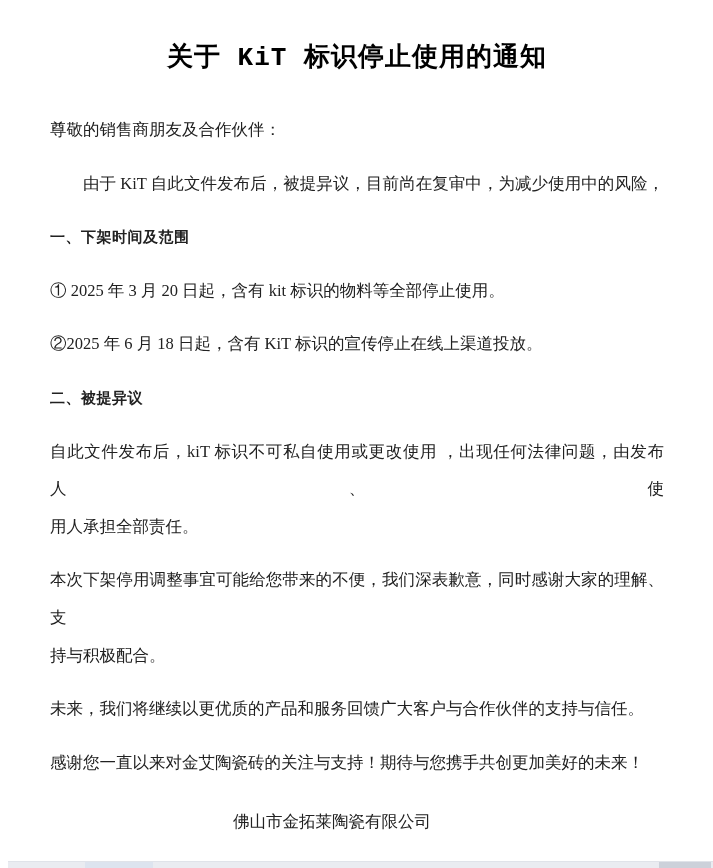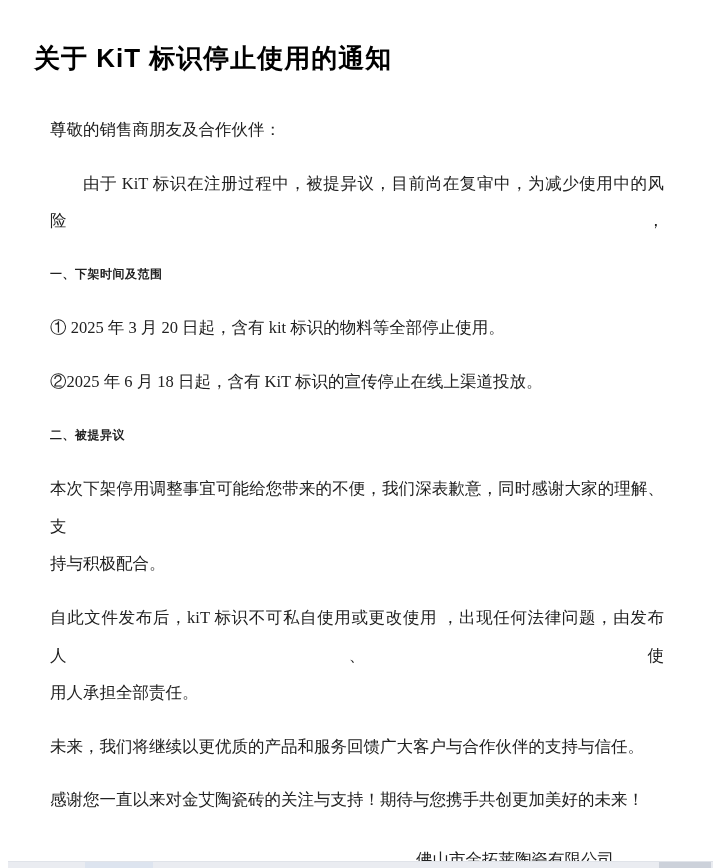--- a/index.html
+++ b/index.html
@@ -14,57 +14,57 @@
     position: relative;
     width: 713px; height: 868px;
     background: #ffffff;
     overflow: hidden;
   }
   .doc {
     padding: 41px 33px 0 34px;
   }
   .title {
     margin: 0 0 36px 0;
-    text-align: left;
-    font-family: Liberation Sans, sans-serif;
+    text-align: center;
+    font-family: Liberation Mono, monospace;
     font-weight: bold;
     font-size: 26px;
     line-height: 34px;
     color: #000000;
     letter-spacing: 1px;
   }
   .para {
     font-size: 16.5px;
     line-height: 37.6px;
     margin: 16px;
     word-break: break-all;
   }
   .heading {
     font-family: "Liberation Sans", "DejaVu Sans", sans-serif;
     font-weight: bold;
-    font-size: 12px;
+    font-size: 15px;
     letter-spacing: 0.5px;
   }
   .jline {
     text-align: justify;
     text-align-last: justify;
   }
   .jline.jline-last {
     text-align-last: left;
   }
   .jline.indent-first {
     text-indent: 2em;
   }
   .signature {
     margin-top: 22px;
     text-align: right;
     font-size: 17px;
     line-height: 41px;
   }
-  .signature .company { padding-right: 50px; }
+  .signature .company { padding-right: 50px; text-align: center; }
   .signature .date    { padding-right: 100px; text-align: right; }
   .hscrollbar {
     position: absolute;
     left: 8px; right: 0; bottom: 0;
     height: 7px;
     background: #eaecf1;
     border-top: 1px solid #e0e3e9;
     box-sizing: border-box;
   }
   .hscrollbar .tint {
@@ -83,33 +83,33 @@
 </head>
 <body>
 
 <div class="page">
   <div class="doc">
     <h1 class="title">关于 KiT 标识停止使用的通知</h1>
 
     <div id="doc-body">
         <div class="para">尊敬的销售商朋友及合作伙伴：</div>
         <div class="para">
-          <div class="jline indent-first">由于 KiT 标识在注册过程中，被提异议，目前尚在复审中，为减少使用中的风险，</div>
+          <div class="jline indent-first">由于 KiT 自此文件发布后，被提异议，目前尚在复审中，为减少使用中的风险，</div>
         </div>
         <div class="para heading">一、下架时间及范围</div>
         <div class="para">① 2025 年 3 月 20 日起，含有 kit 标识的物料等全部停止使用。</div>
         <div class="para">②2025 年 6 月 18 日起，含有 KiT 标识的宣传停止在线上渠道投放。</div>
         <div class="para heading">二、被提异议</div>
         <div class="para">
+          <div class="jline">自此文件发布后，kiT 标识不可私自使用或更改使用 ，出现任何法律问题，由发布人、使</div>
+          <div class="jline jline-last">用人承担全部责任。</div>
+        </div>
+        <div class="para">
           <div class="jline">本次下架停用调整事宜可能给您带来的不便，我们深表歉意，同时感谢大家的理解、支</div>
           <div class="jline jline-last">持与积极配合。</div>
-        </div>
-        <div class="para">
-          <div class="jline">自此文件发布后，kiT 标识不可私自使用或更改使用 ，出现任何法律问题，由发布人、使</div>
-          <div class="jline jline-last">用人承担全部责任。</div>
         </div>
         <div class="para">未来，我们将继续以更优质的产品和服务回馈广大客户与合作伙伴的支持与信任。</div>
         <div class="para">感谢您一直以来对金艾陶瓷砖的关注与支持！期待与您携手共创更加美好的未来！</div>
       </div>
 
     <div class="signature">
       <div class="para company">佛山市金拓莱陶瓷有限公司</div>
       <div class="para date">2025 年 3 月 18 日</div>
     </div>
   </div>

